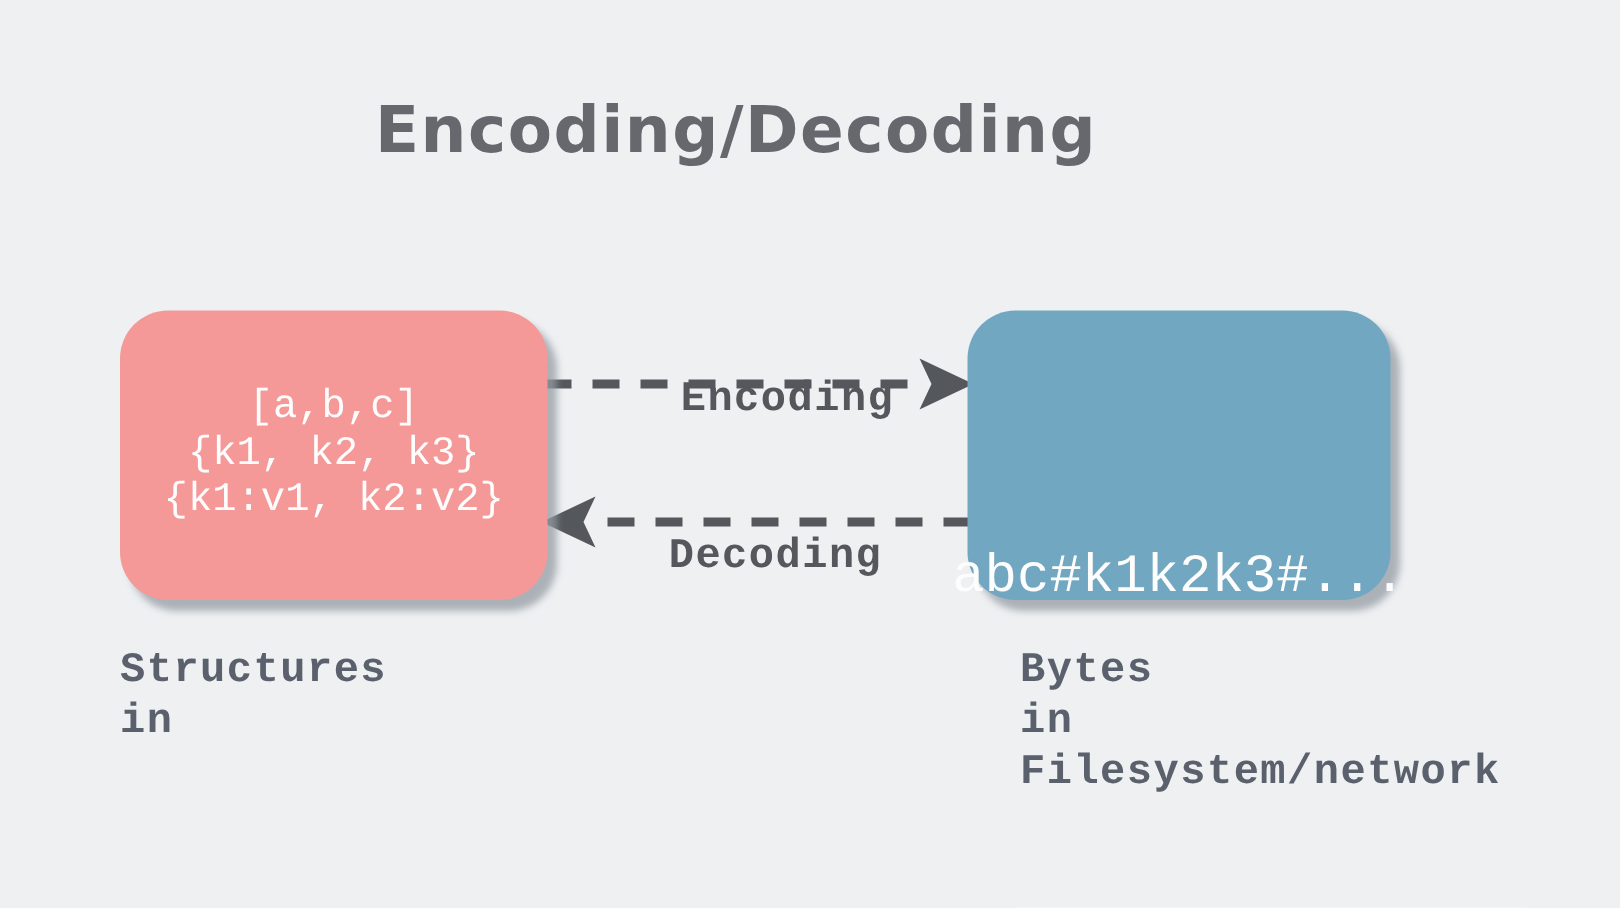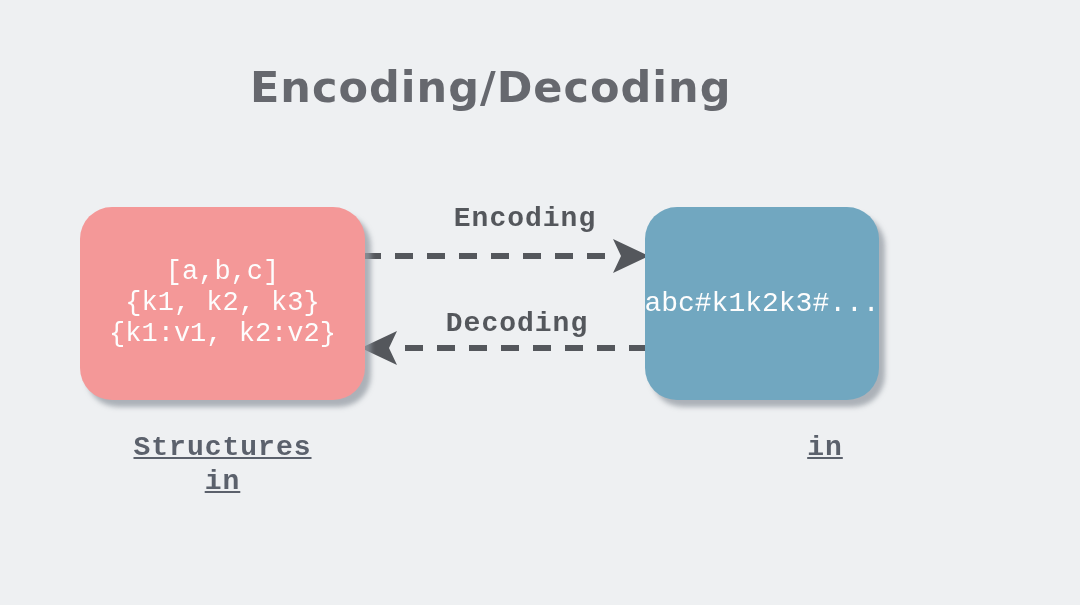--- a/index.html
+++ b/index.html
@@ -27,37 +27,37 @@
   }
   .box{
     position:absolute;top:207px;height:193px;border-radius:32px;
     display:flex;flex-direction:column;align-items:center;justify-content:center;
     box-shadow:6px 7px 5px var(--shadow);
     font-family:"Liberation Mono","DejaVu Sans Mono",monospace;
     color:var(--box-text);font-size:27px;line-height:31px;
     text-align:center;white-space:nowrap;
   }
   .box-structures{left:80px;width:285px;background:var(--structures-box-fill);}
-  .box-bytes{left:645px;width:234px;background:var(--bytes-box-fill);font-size:28px;}
+  .box-bytes{left:645px;width:282px;background:var(--bytes-box-fill);font-size:36px;justify-content:flex-end;}
   .arrow-label{
     position:absolute;width:290px;text-align:center;
     font-family:"Liberation Mono","DejaVu Sans Mono",monospace;
     font-weight:bold;font-size:28px;color:var(--arrow);
-    letter-spacing:1px;white-space:nowrap;
+    letter-spacing:1px;white-space:nowrap;margin-top:48px;
   }
   .arrow-label-encoding{left:380px;top:203px;}
   .arrow-label-decoding{left:372px;top:308px;text-align:center;}
   .arrows-layer{position:absolute;left:0;top:0;width:1080px;height:605px;}
   .arrows-layer line{stroke:var(--arrow);stroke-width:6;}
   .arrows-layer polygon{fill:var(--arrow);}
   .caption{
-    position:absolute;top:431px;text-align:center;
+    position:absolute;top:431px;
     font-family:"Liberation Mono","DejaVu Sans Mono",monospace;
     font-weight:bold;font-size:28px;line-height:34px;
-    color:var(--label-text);white-space:nowrap;letter-spacing:1px;text-decoration:underline;
+    color:var(--label-text);white-space:nowrap;letter-spacing:1px;
   }
   .caption-structures{left:80px;width:285px;}
   .caption-bytes{left:680px;width:290px;}
 </style>
 </head>
 <body>
 
 <div class="canvas">
 
   <h1 class="title">Encoding/Decoding</h1>
@@ -81,16 +81,18 @@
   <div class="box box-bytes">
     <div>abc#k1k2k3#...</div>
   </div>
 
   <div class="caption caption-structures">
     <div>Structures</div>
     <div>in</div>
   </div>
 
   <div class="caption caption-bytes">
+    <div>Bytes</div>
     <div>in</div>
+    <div>Filesystem/network</div>
   </div>
 
 </div>
 
 </body></html>

